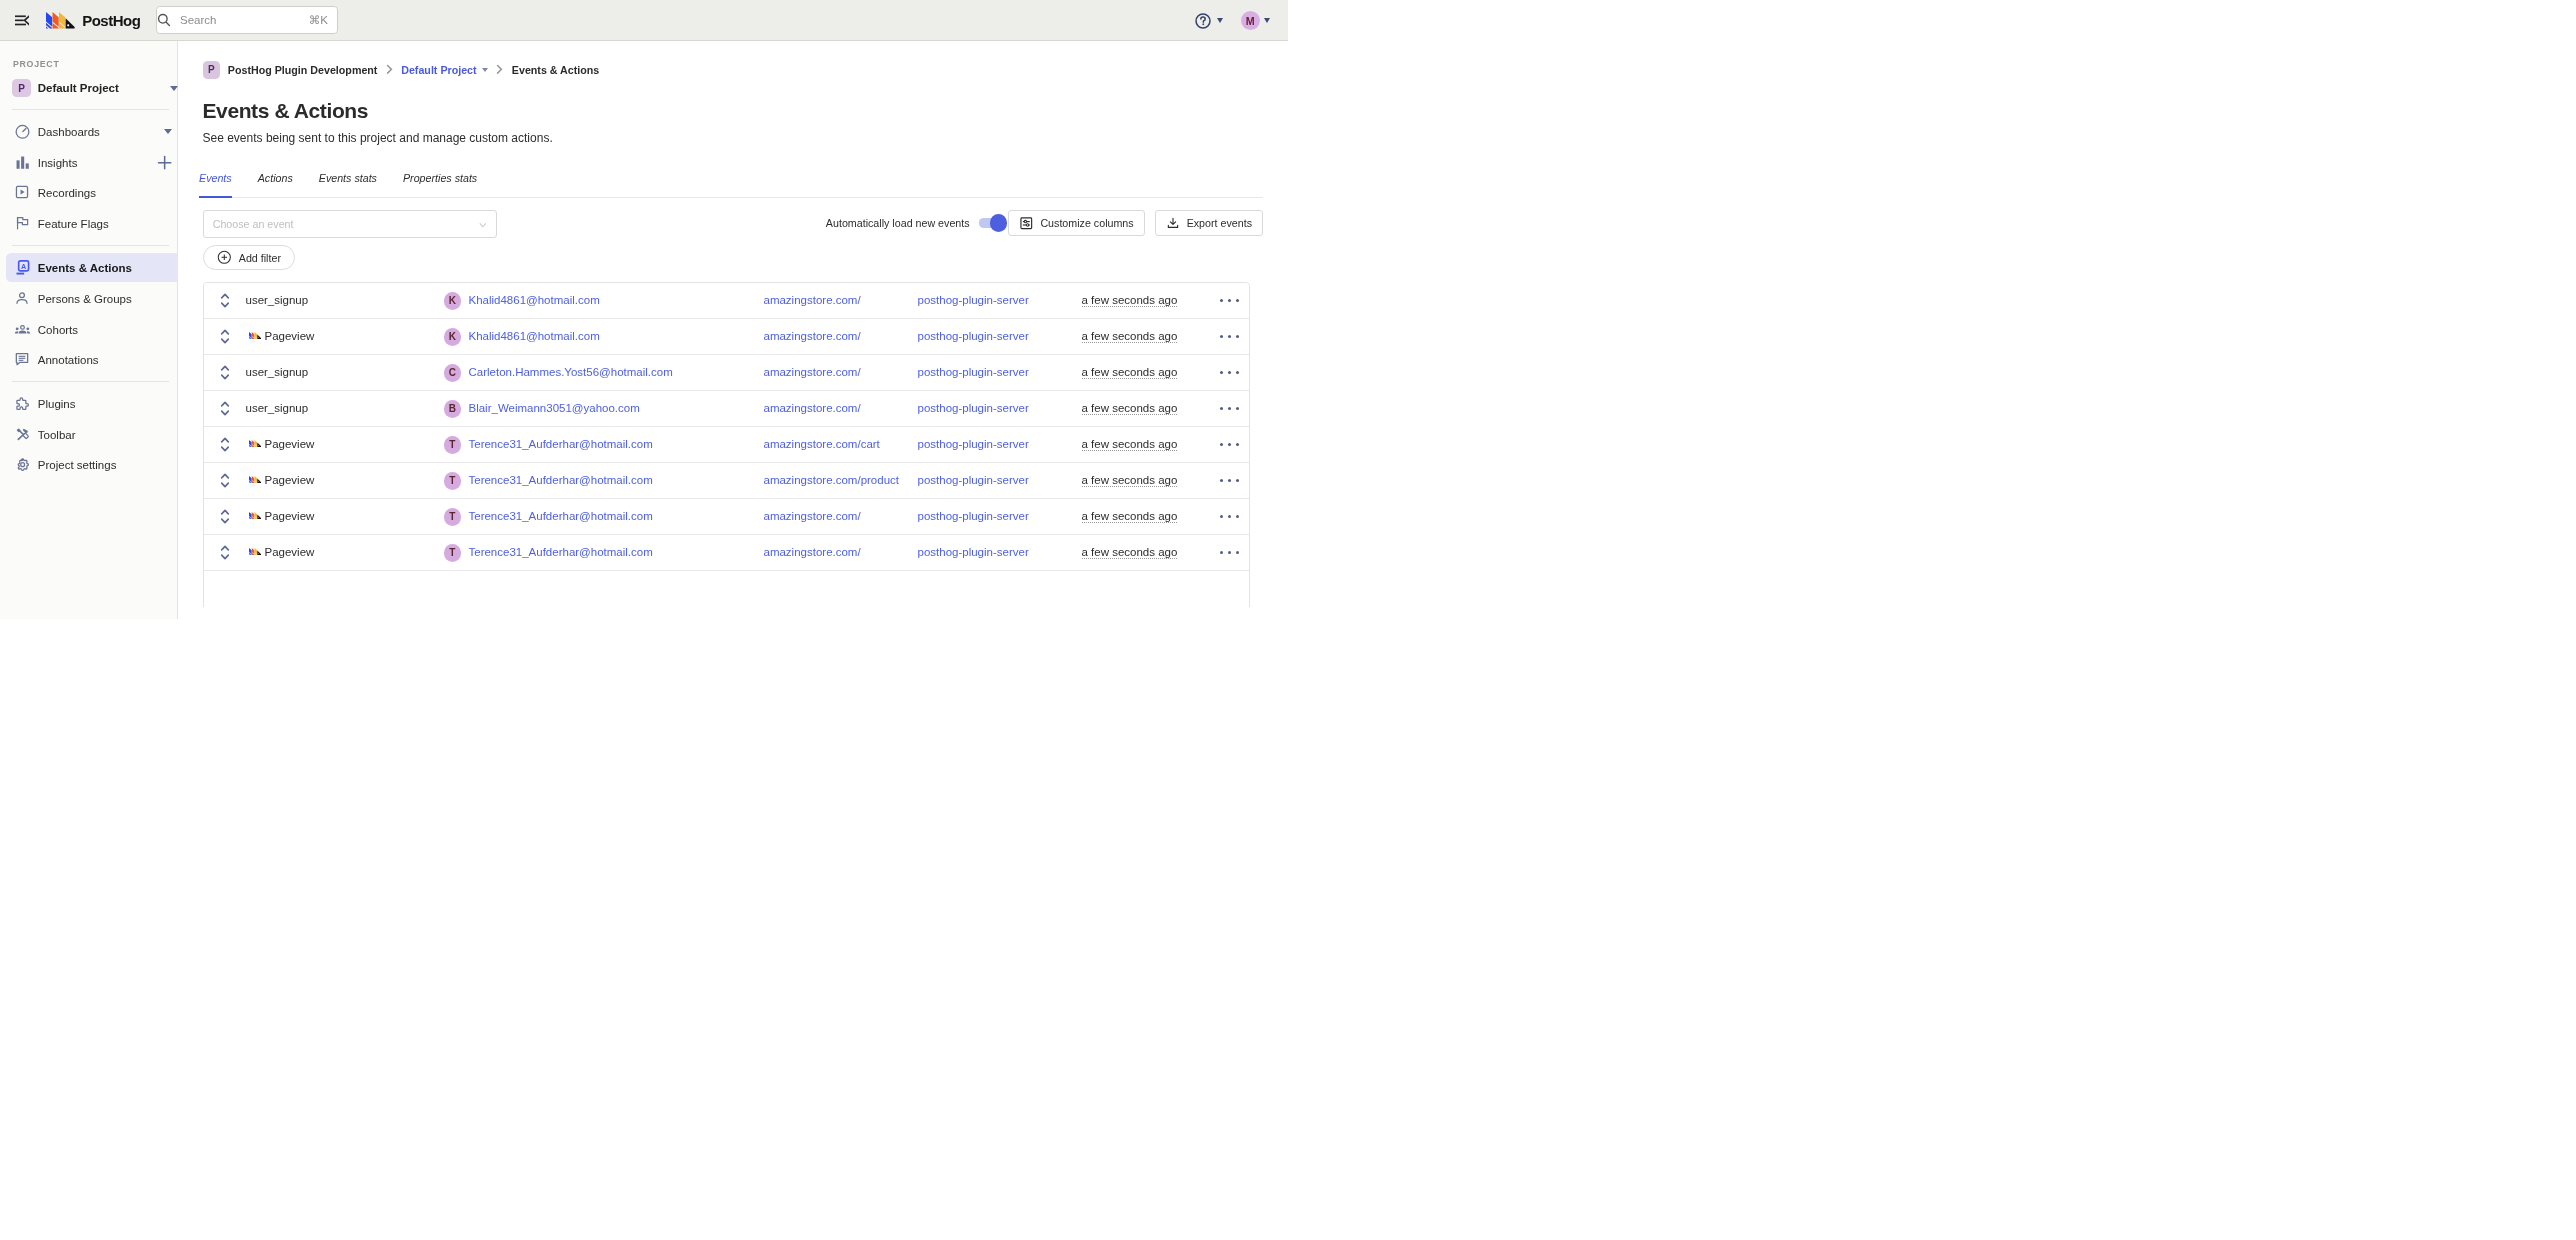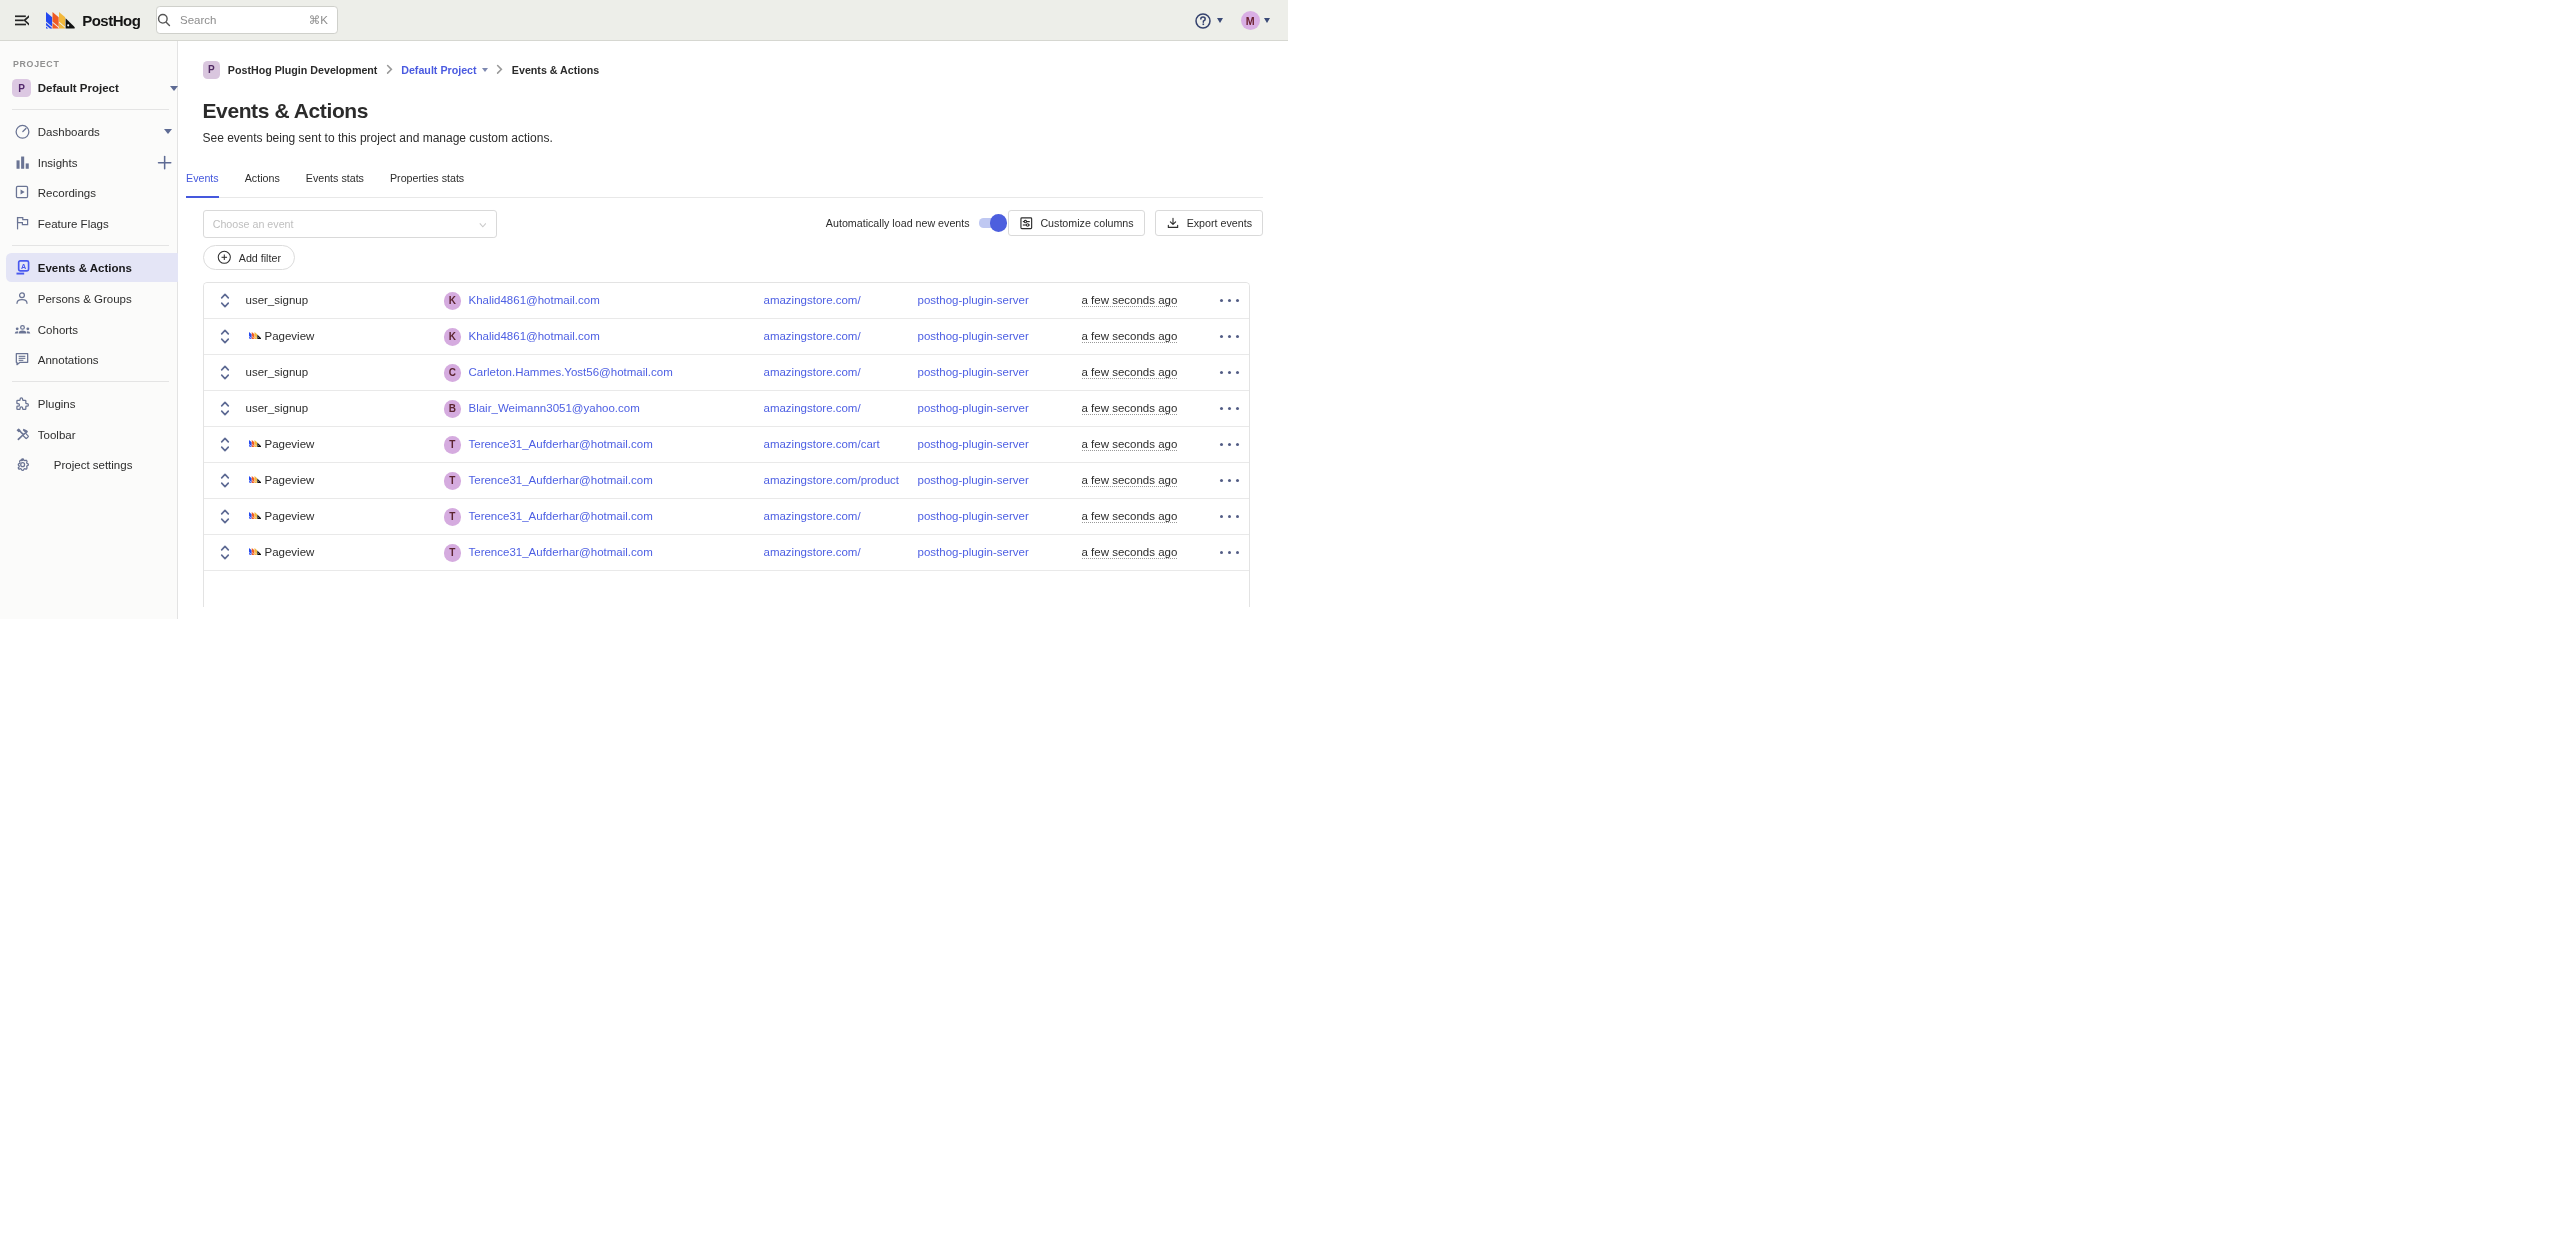--- a/index.html
+++ b/index.html
@@ -35,21 +35,21 @@
 
 .crumbs { position:absolute; left:24.5px; top:20px; display:flex; align-items:center; }
 .bc-av { width:17.6px; height:17.6px; border-radius:4.6px; background:#d9c6de; color:#512b63; font-size:10px; font-weight:700; display:flex; align-items:center; justify-content:center; }
 .bc-t { font-size:10.7px; font-weight:600; color:#2b2b2b; }
 .bc-sep { margin:0 8.4px; color:#888; }
 .bc-blue { color:#4a5ae0; font-size:10.7px; font-weight:600; }
 .caret-bc { width:0; height:0; border-left:3.5px solid transparent; border-right:3.5px solid transparent; border-top:4.2px solid #7d88b0; margin-left:5.4px; }
 h1.title { position:absolute; left:24.5px; top:58px; font-size:21px; font-weight:700; color:#2b2b2b; letter-spacing:-0.4px; }
 .desc { position:absolute; left:24.5px; top:90px; font-size:12px; color:#2d2d2d; }
 
-.tabs { position:absolute; left:8px; top:129px; right:25px; height:28px; border-bottom:0.8px solid #e8e8e8; display:flex; }
+.tabs { position:absolute; left:21px; top:129px; right:25px; height:28px; border-bottom:0.8px solid #e8e8e8; display:flex;font-style:italic; }
 .tab { font-size:10.7px; color:#2d2d2d; margin-right:26px; position:relative; padding-top:2.3px; height:100%; }
 .tab.active { color:#4558dd; }
 .tab.active:after { content:""; position:absolute; left:0; right:0; bottom:-0.8px; height:1.9px; background:#4558dd; }
 
 .select { position:absolute; left:24.5px; top:169px; width:294px; height:28px; border:0.8px solid #d9d9d9; border-radius:3.1px; background:#fff; }
 .select .ph { position:absolute; left:9.2px; top:7px; font-size:10.7px; color:#bfbfbf; }
 .select .chev { position:absolute; right:9.2px; top:10px; width:7.7px; height:7.7px; }
 .loadrow { position:absolute; top:168px; right:25px; height:28px; display:flex; align-items:center; }
 .loadlabel { font-size:10.7px; color:#2d2d2d; }
 .switch { width:27px; height:9.2px; background:#bfc8f2; border-radius:4.6px; position:relative; margin-left:9.2px; margin-right:0; }
@@ -240,21 +240,21 @@
               <path d="M2.8 4.8 L5 2.6 Q5.8 1.9 6.5 2.6 L8.9 5 L8.1 7.4 L5.6 8.2 L2.8 5.6 Q2.3 5.2 2.8 4.8 Z"></path>
               <path d="M6.6 7.2 L8.4 5.4 L13.3 10.3 L11.5 12.1 Z"></path>
               <path d="M13.2 2.9 L16.9 4.4 Q19.5 5.5 20.4 7.5 L18.1 9.8 Q17.3 10.3 16.6 9.6 L12.2 5.2 Z"></path>
               <path d="M14.6 9.1 L16.1 10.6 L6.2 20.5 Q5.5 21.2 4.7 20.5 L4.2 20 Q3.5 19.2 4.2 18.5 Z"></path>
             </g>
             <path d="M13 12.4 L15.3 10.1 Q16 9.4 16.7 10.1 L20.6 14 Q21.3 14.7 20.6 15.4 L18.3 17.7 Q17.6 18.4 16.9 17.7 L13 13.8 Q12.3 13.1 13 12.4 Z" fill="none" stroke="#6a7494" stroke-width="1.9"></path>
           </svg>
         </span>
       <span class="tx">Toolbar</span>
     </div>
-    <div class="sb-item" style="top:409px;gap:16px;">
+    <div class="sb-item" style="top:409px;">
       <span class="ic">
           <svg width="15.3" height="15.3" viewBox="0 0 24 24" fill="none" stroke="#6a7494" stroke-width="2" stroke-linecap="round" stroke-linejoin="round">
             <path d="M10.325 4.317c.426 -1.756 2.924 -1.756 3.35 0a1.724 1.724 0 0 0 2.573 1.066c1.543 -.94 3.31 .826 2.37 2.37a1.724 1.724 0 0 0 1.065 2.572c1.756 .426 1.756 2.924 0 3.35a1.724 1.724 0 0 0 -1.066 2.573c.94 1.543 -.826 3.31 -2.37 2.37a1.724 1.724 0 0 0 -2.572 1.065c-.426 1.756 -2.924 1.756 -3.35 0a1.724 1.724 0 0 0 -2.573 -1.066c-1.543 .94 -3.31 -.826 -2.37 -2.37a1.724 1.724 0 0 0 1.065 -2.572c-1.756 -.426 -1.756 -2.924 0 -3.35a1.724 1.724 0 0 0 1.066 -2.573c-.94 -1.543 .826 -3.31 2.37 -2.37c1 .608 2.296 .07 2.572 -1.065"></path>
             <circle cx="12" cy="12" r="3"></circle>
           </svg>
         </span>
       <span class="tx">Project settings</span>
     </div>
   </div>
   <div class="main">

